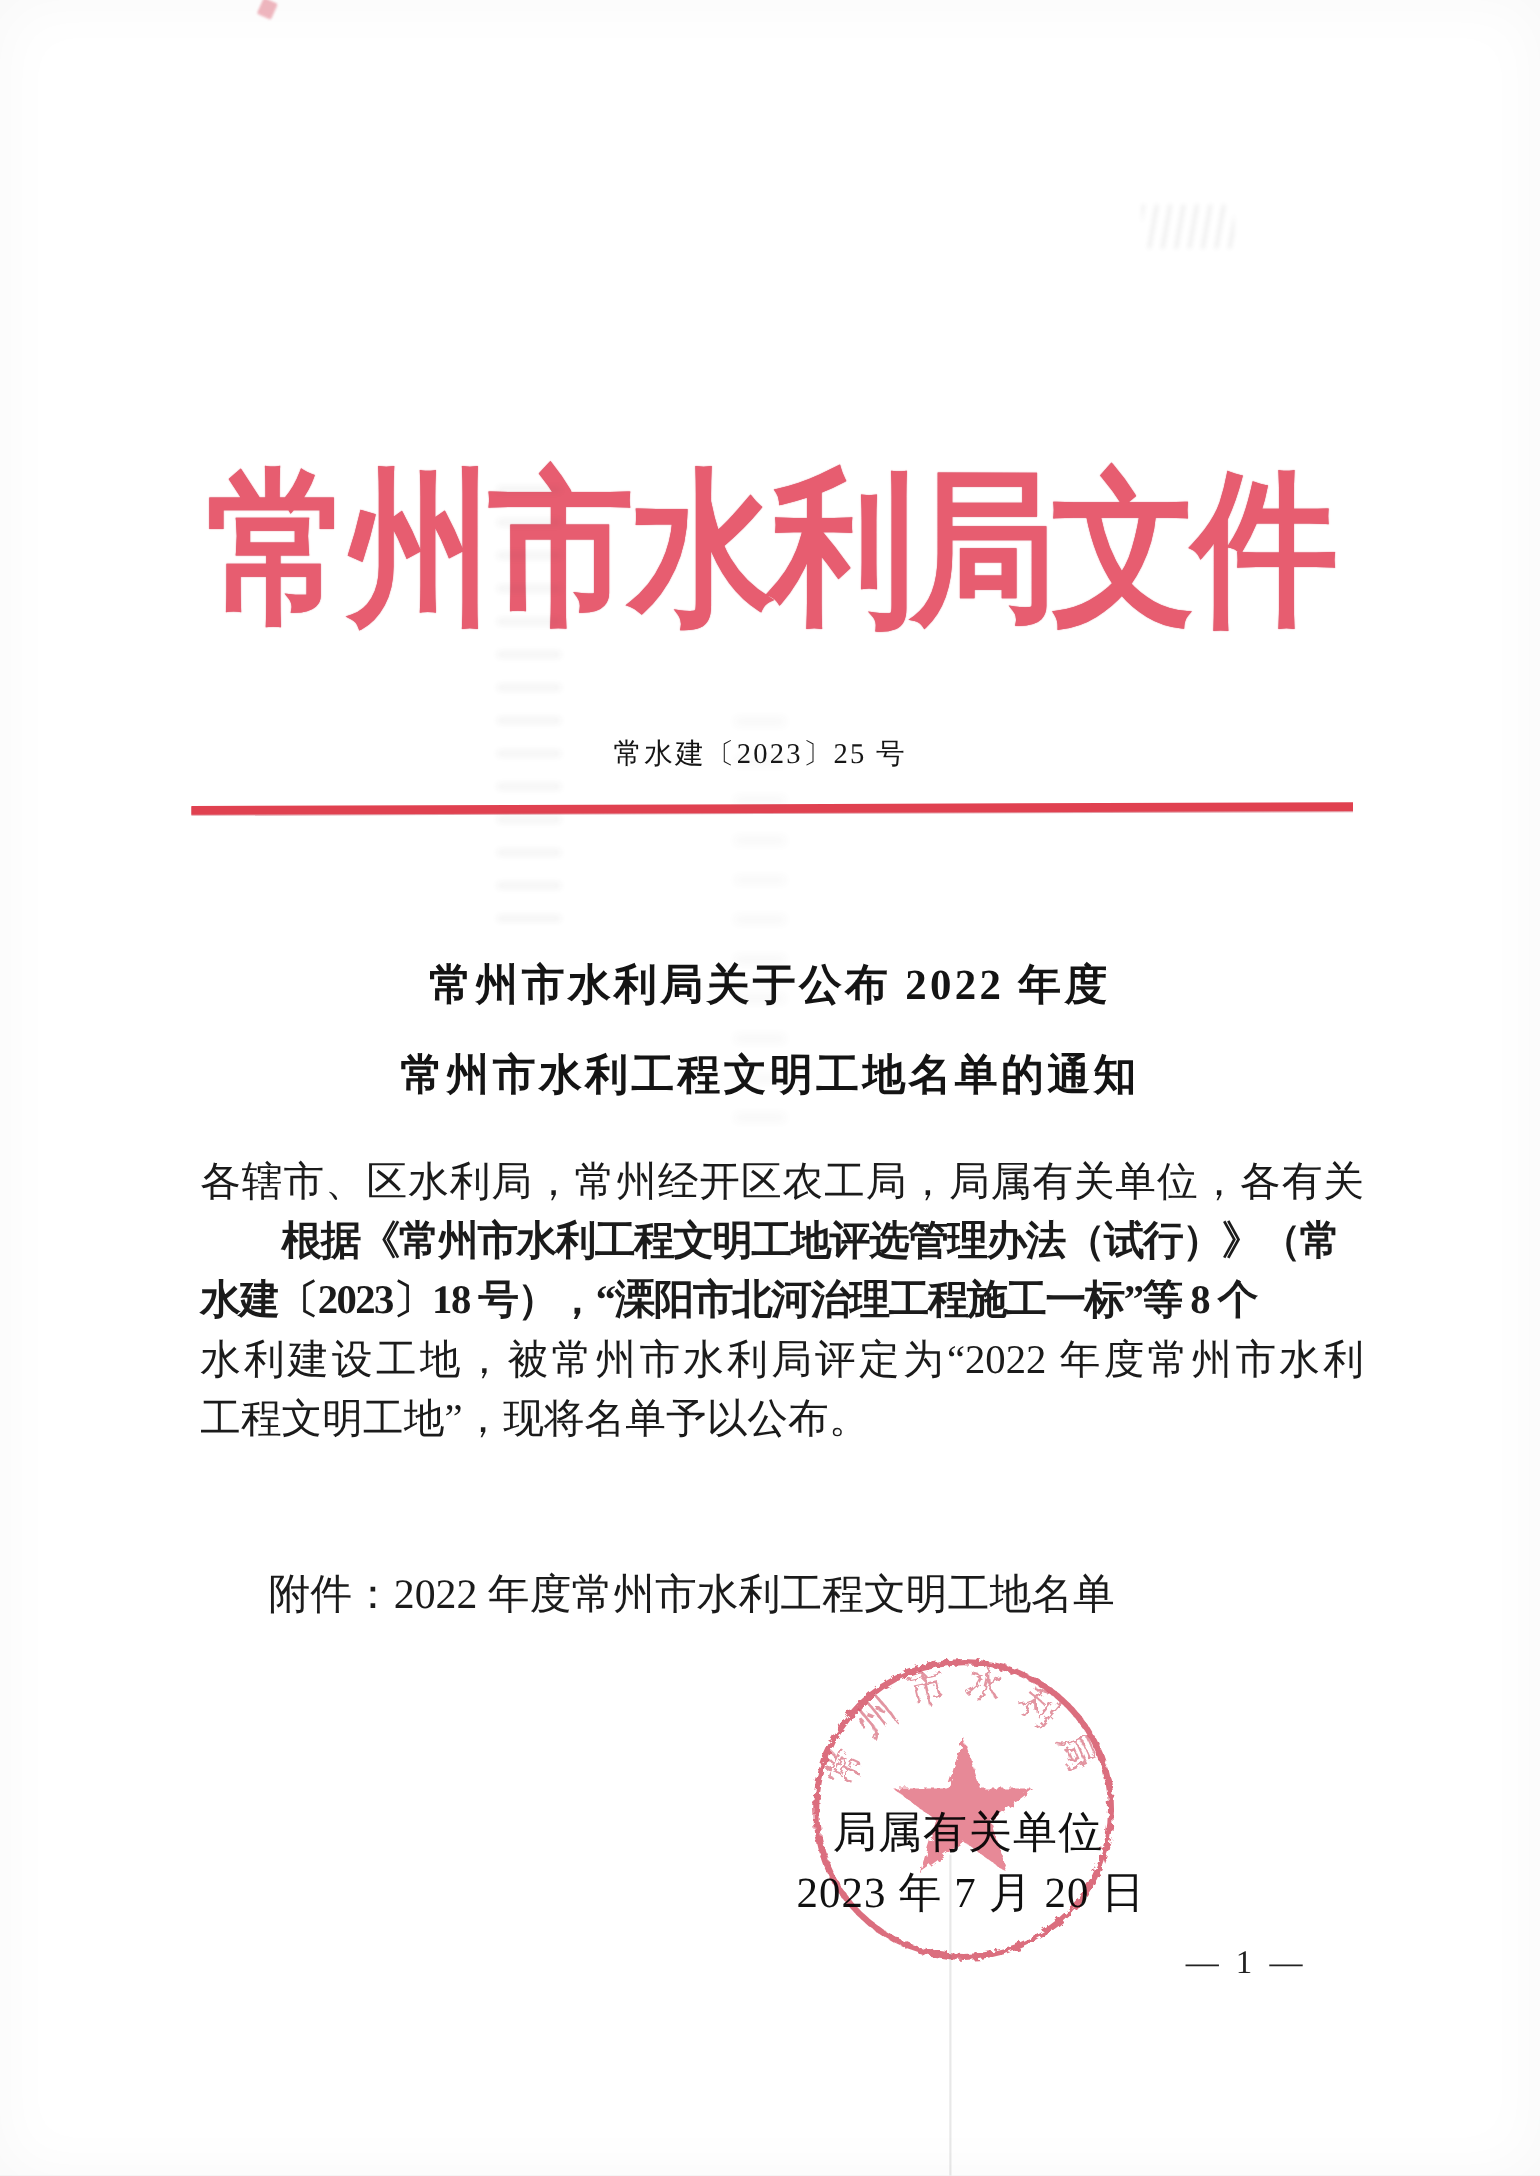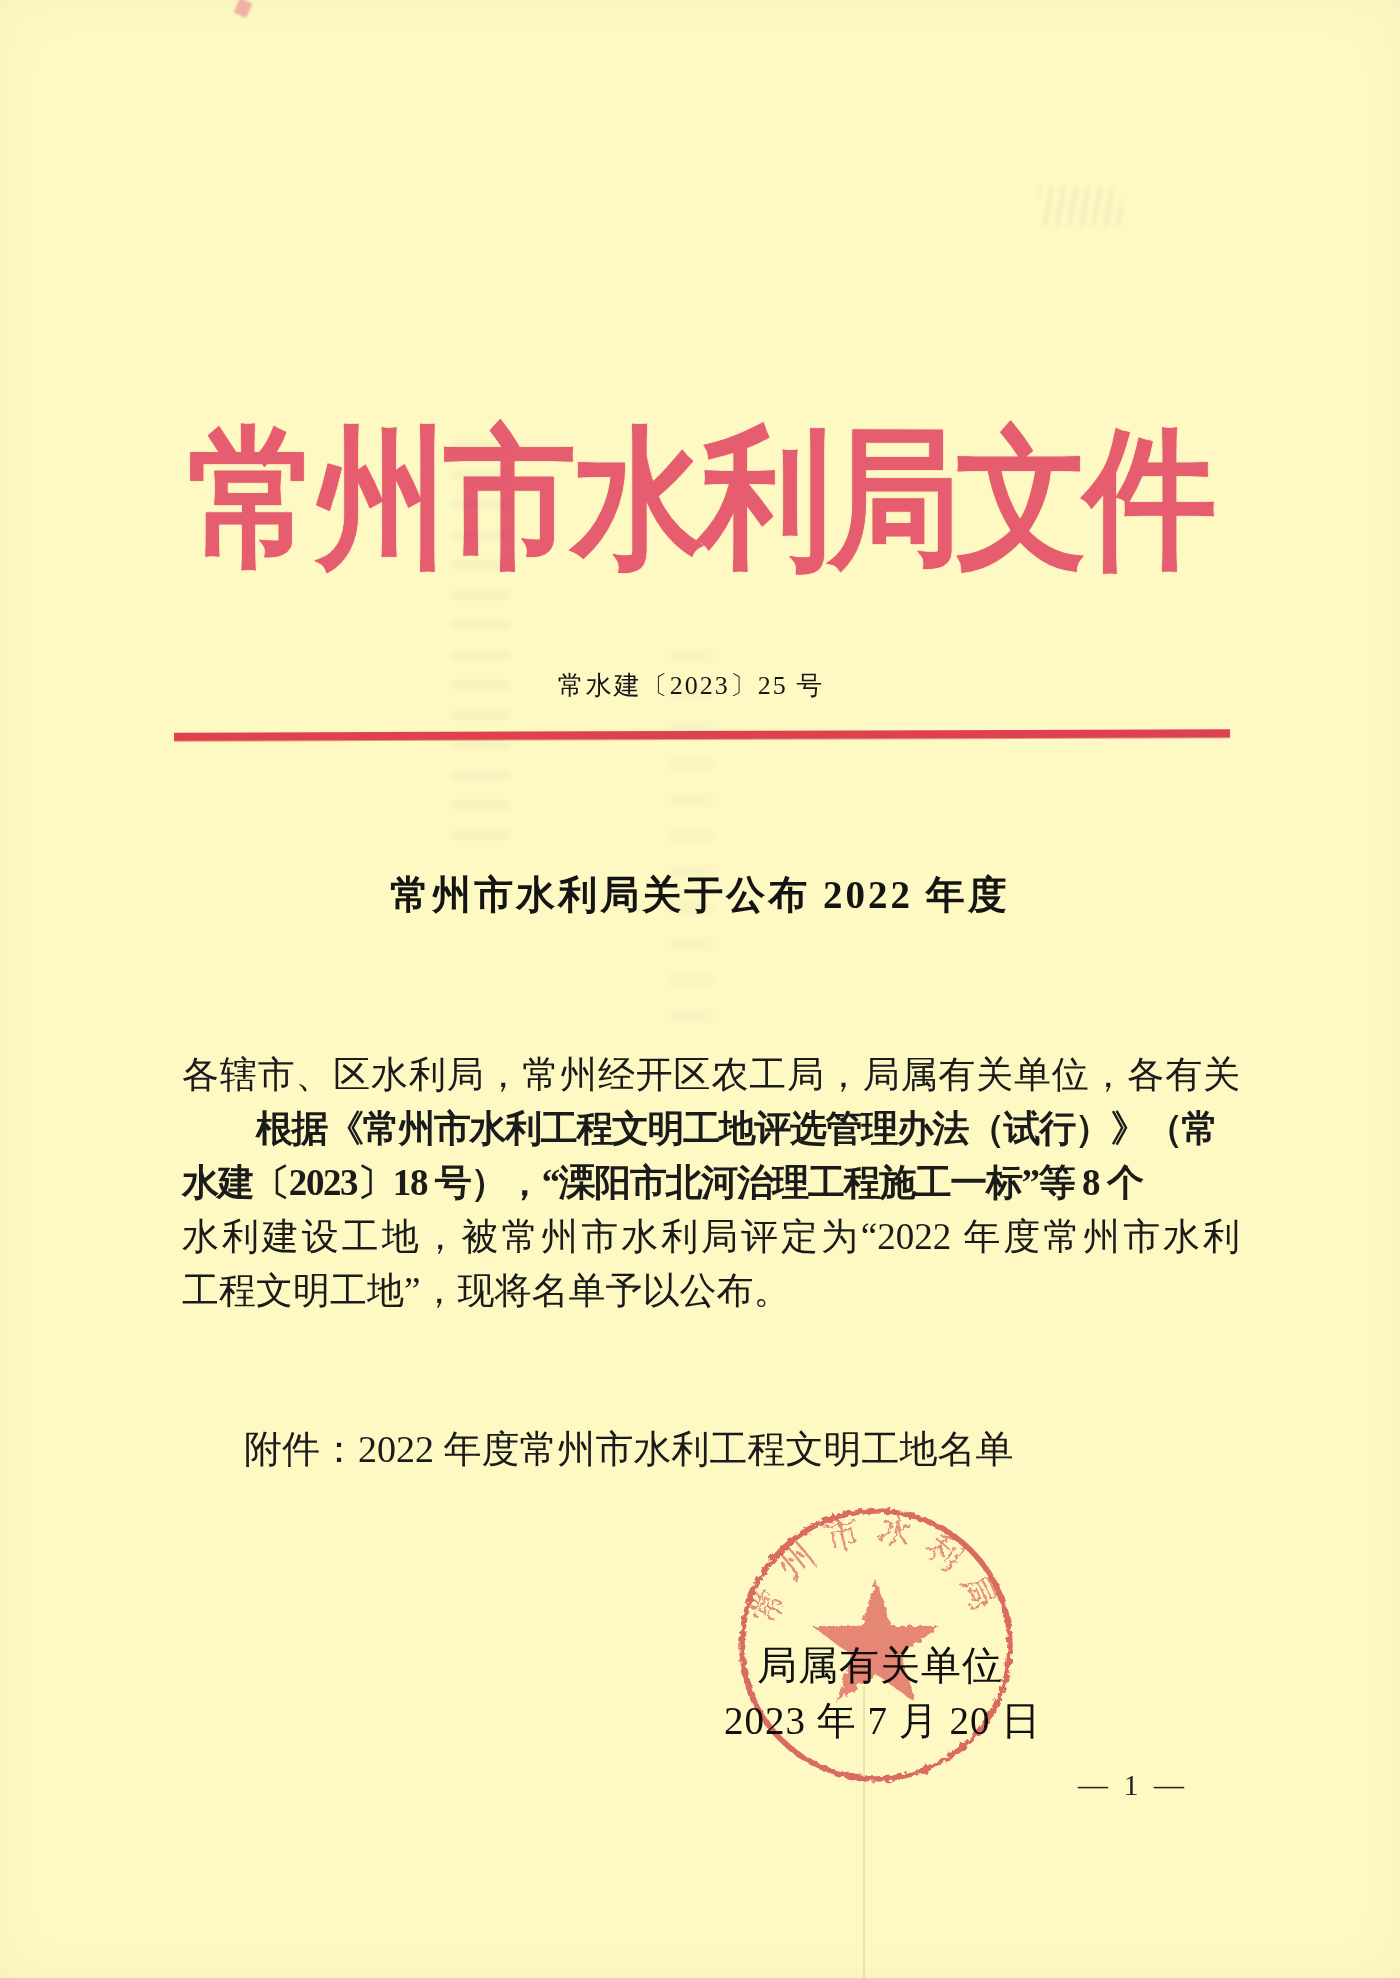--- a/index.html
+++ b/index.html
@@ -1,20 +1,20 @@
 <!DOCTYPE html>
 <html><head>
 <meta charset="utf-8">
 <style>
   html,body{margin:0;padding:0;background:#e9e9e9;}
   .page{
     position:relative;
     width:1400px;height:1978px;
     margin:0 auto;
-    background:#fef9c3;
+    background:#ffffff;
     overflow:hidden;
     font-family:"Liberation Serif","DejaVu Serif",serif;
     color:#1b1b1b;
     box-shadow:inset 0 0 60px rgba(0,0,0,0.03);
   }
   
   .masthead{
     position:absolute;left:0;top:398px;width:1400px;
     text-align:center;
     font-size:132px;font-weight:bold;
@@ -92,20 +92,21 @@
 
 <div class="page">
 
   <div class="masthead">常州市水利局文件</div>
 
   <div class="doc-number">常水建〔2023〕25 号</div>
 
   <div class="red-rule"></div>
 
   <div class="doc-title l1">常州市水利局关于公布 2022 年度</div>
+  <div class="doc-title l2">常州市水利工程文明工地名单的通知</div>
 
   <div class="body-block">
     <div class="bline stretch">各辖市、区水利局，常州经开区农工局，局属有关单位，各有关</div>
     <div class="bline indent tight">根据《常州市水利工程文明工地评选管理办法（试行）》（常</div>
     <div class="bline tight">水建〔2023〕18 号），“溧阳市北河治理工程施工一标”等 8 个</div>
     <div class="bline stretch">水利建设工地，被常州市水利局评定为“2022 年度常州市水利</div>
     <div class="bline">工程文明工地”，现将名单予以公布。</div>
   </div>
 
   <div class="attachment">附件：2022 年度常州市水利工程文明工地名单</div>

